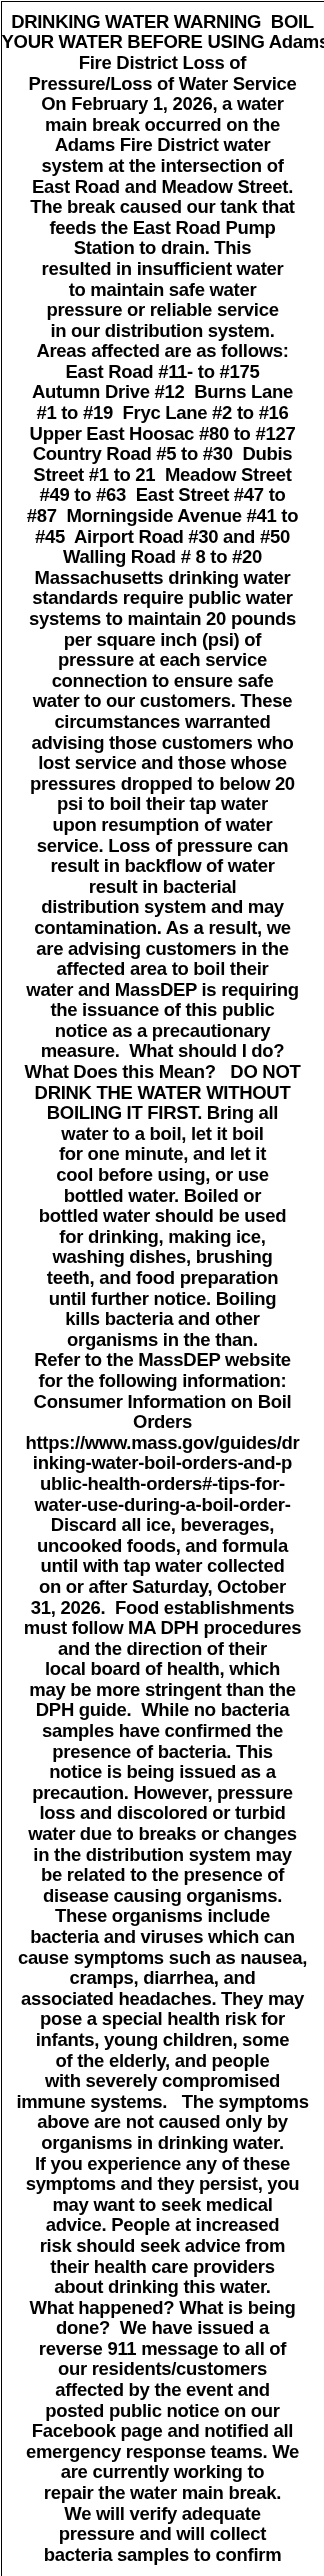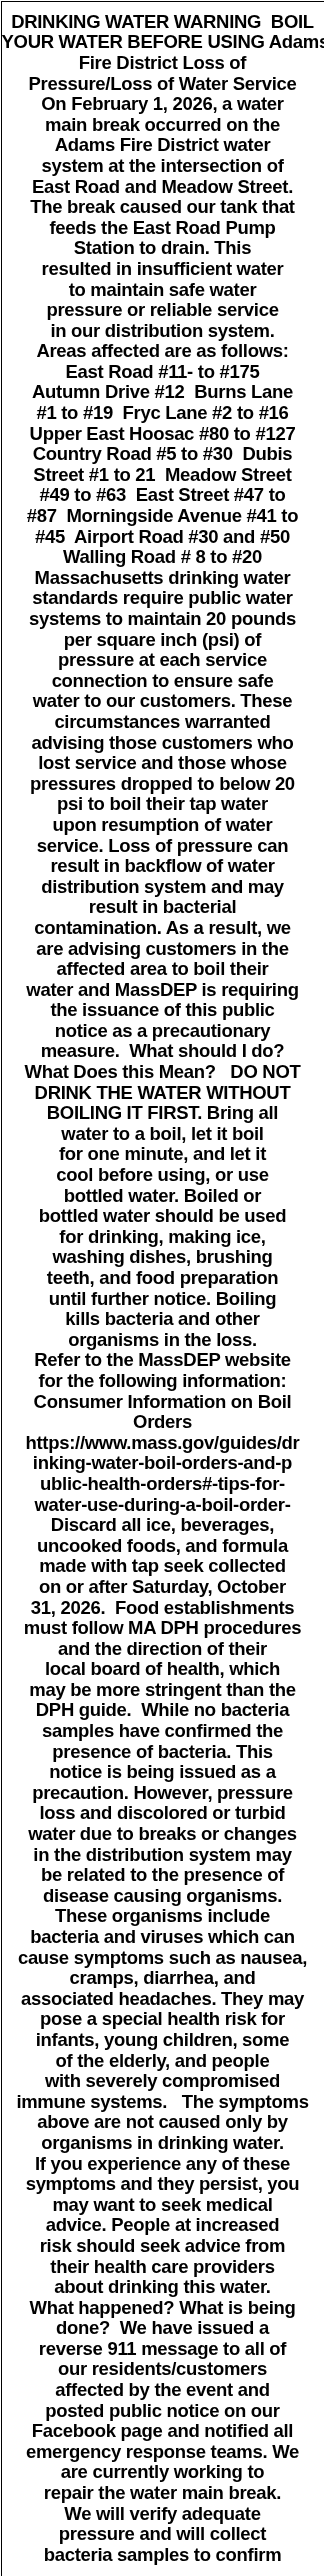--- a/index.html
+++ b/index.html
@@ -78,54 +78,54 @@
       <div class="line">connection to ensure safe</div>
       <div class="line">water to our customers. These</div>
       <div class="line">circumstances warranted</div>
       <div class="line">advising those customers who</div>
       <div class="line">lost service and those whose</div>
       <div class="line">pressures dropped to below 20</div>
       <div class="line">psi to boil their tap water</div>
       <div class="line">upon resumption of water</div>
       <div class="line">service. Loss of pressure can</div>
       <div class="line">result in backflow of water</div>
+      <div class="line">result in bacterial</div>
       <div class="line">distribution system and may</div>
-      <div class="line">result in bacterial</div>
       <div class="line">contamination. As a result, we</div>
       <div class="line">are advising customers in the</div>
       <div class="line">affected area to boil their</div>
       <div class="line">water and MassDEP is requiring</div>
       <div class="line">the issuance of this public</div>
       <div class="line">notice as a precautionary</div>
       <div class="line">measure.  What should I do?</div>
       <div class="line">What Does this Mean?   DO NOT</div>
       <div class="line">DRINK THE WATER WITHOUT</div>
       <div class="line">BOILING IT FIRST. Bring all</div>
       <div class="line">water to a boil, let it boil</div>
       <div class="line">for one minute, and let it</div>
       <div class="line">cool before using, or use</div>
       <div class="line">bottled water. Boiled or</div>
       <div class="line">bottled water should be used</div>
       <div class="line">for drinking, making ice,</div>
       <div class="line">washing dishes, brushing</div>
       <div class="line">teeth, and food preparation</div>
       <div class="line">until further notice. Boiling</div>
       <div class="line">kills bacteria and other</div>
-      <div class="line">organisms in the loss.</div>
+      <div class="line">organisms in the than.</div>
       <div class="line">Refer to the MassDEP website</div>
       <div class="line">for the following information:</div>
       <div class="line">Consumer Information on Boil</div>
       <div class="line">Orders</div>
       <div class="line">https://www.mass.gov/guides/dr</div>
       <div class="line">inking-water-boil-orders-and-p</div>
       <div class="line">ublic-health-orders#-tips-for-</div>
       <div class="line">water-use-during-a-boil-order-</div>
       <div class="line">Discard all ice, beverages,</div>
       <div class="line">uncooked foods, and formula</div>
-      <div class="line">made with tap seek collected</div>
+      <div class="line">until with tap water collected</div>
       <div class="line">on or after Saturday, October</div>
       <div class="line">31, 2026.  Food establishments</div>
       <div class="line">must follow MA DPH procedures</div>
       <div class="line">and the direction of their</div>
       <div class="line">local board of health, which</div>
       <div class="line">may be more stringent than the</div>
       <div class="line">DPH guide.  While no bacteria</div>
       <div class="line">samples have confirmed the</div>
       <div class="line">presence of bacteria. This</div>
       <div class="line">notice is being issued as a</div>

